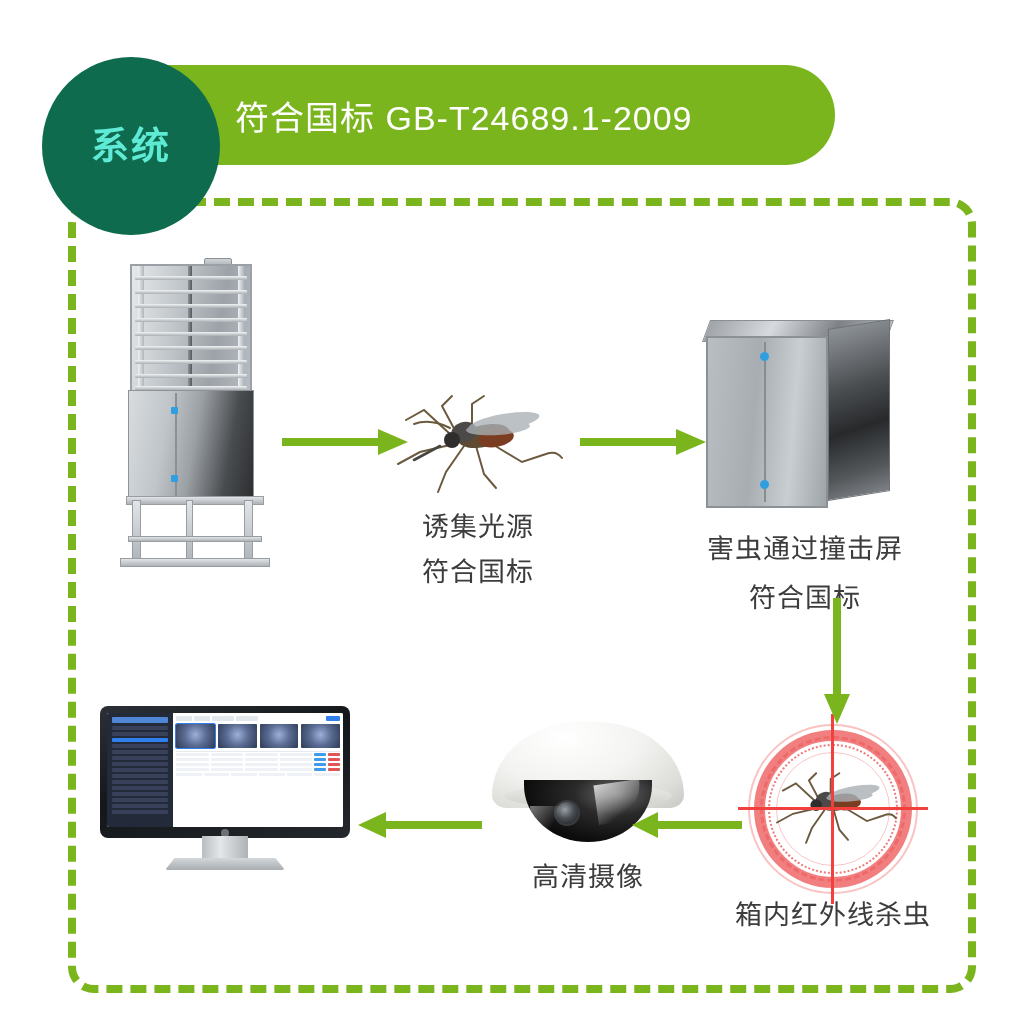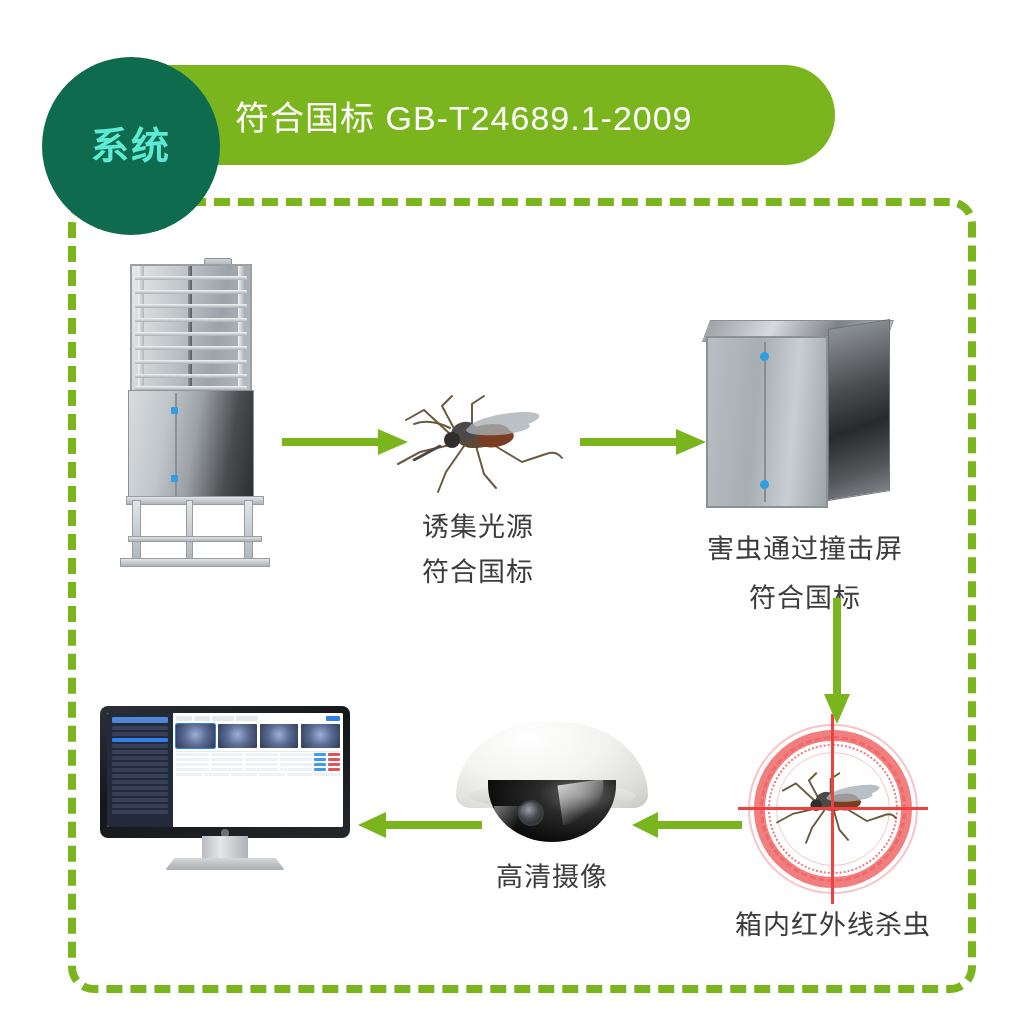--- a/index.html
+++ b/index.html
@@ -194,40 +194,40 @@
   .box3d .top {
     position: absolute; left: 6px; top: 2px;
     width: 184px; height: 22px;
     background: linear-gradient(100deg,#9ea3a8,#d7dade 35%,#7e8286 70%,#b6babe);
     transform: skewX(-20deg);
     border: 1px solid #8a8f94; box-sizing: border-box;
   }
 
   
   #node-infrared { left: 735px; top: 722px; }
-  #node-infrared .node-caption { margin-top: 12px; }
+  #node-infrared .node-caption { margin-top: 2px; }
   .target { position: relative; width: 174px; height: 174px; }
   .target .ring {
     position: absolute; border-radius: 50%; box-sizing: border-box;
   }
   .target .ring.r1 { left: 2px;  top: 2px;  width: 170px; height: 170px; border: 2px solid rgba(244,120,120,.45); }
   .target .ring.r2 { left: 8px;  top: 8px;  width: 158px; height: 158px; border: 11px solid rgba(240,105,105,.85); }
   .target .ring.r3 { left: 22px; top: 22px; width: 130px; height: 130px; border: 2px dotted #f17878; }
   .target .ring.r4 { left: 14px; top: 14px; width: 146px; height: 146px; border: 3px dashed rgba(236,90,90,.6); }
   .target .ring.r5 { left: 30px; top: 30px; width: 114px; height: 114px; border: 1px solid rgba(244,140,140,.5); }
   .target .cross-h {
     position: absolute; left: -8px; top: 85px; width: 190px; height: 3px; background: #f2403f;
   }
   .target .cross-v {
     position: absolute; left: 85px; top: -8px; width: 3px; height: 190px; background: #f2403f;
   }
   .target .bug { position: absolute; left: 18px; top: 44px; }
 
   
-  #node-camera { left: 456px; top: 722px; }
+  #node-camera { left: 492px; top: 722px; }
   #node-camera .node-caption { margin-top: 14px; }
   .dome { position: relative; width: 192px; height: 124px; }
   .dome .shell {
     position: absolute; left: 0; top: 0; width: 192px; height: 86px;
     background: radial-gradient(ellipse at 38% 18%, #ffffff 0%, #f3f3f1 45%, #dcdcd8 80%, #c6c6c2 100%);
     border-radius: 96px 96px 16px 16px / 80px 80px 14px 14px;
   }
   .dome .rim {
     position: absolute; left: 12px; top: 62px; width: 168px; height: 24px;
     background: linear-gradient(180deg,#ececea,#cfcfcb);

